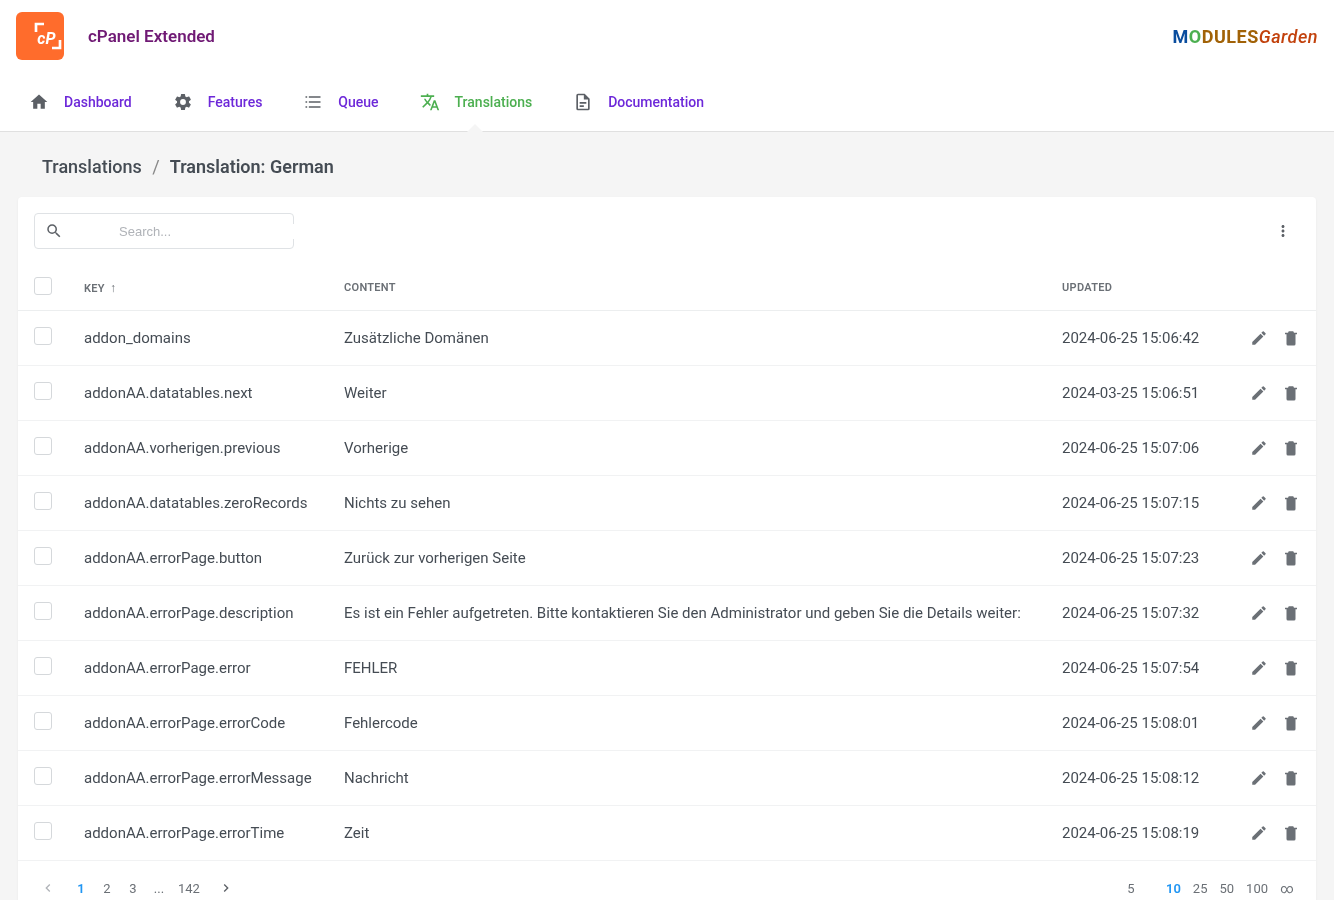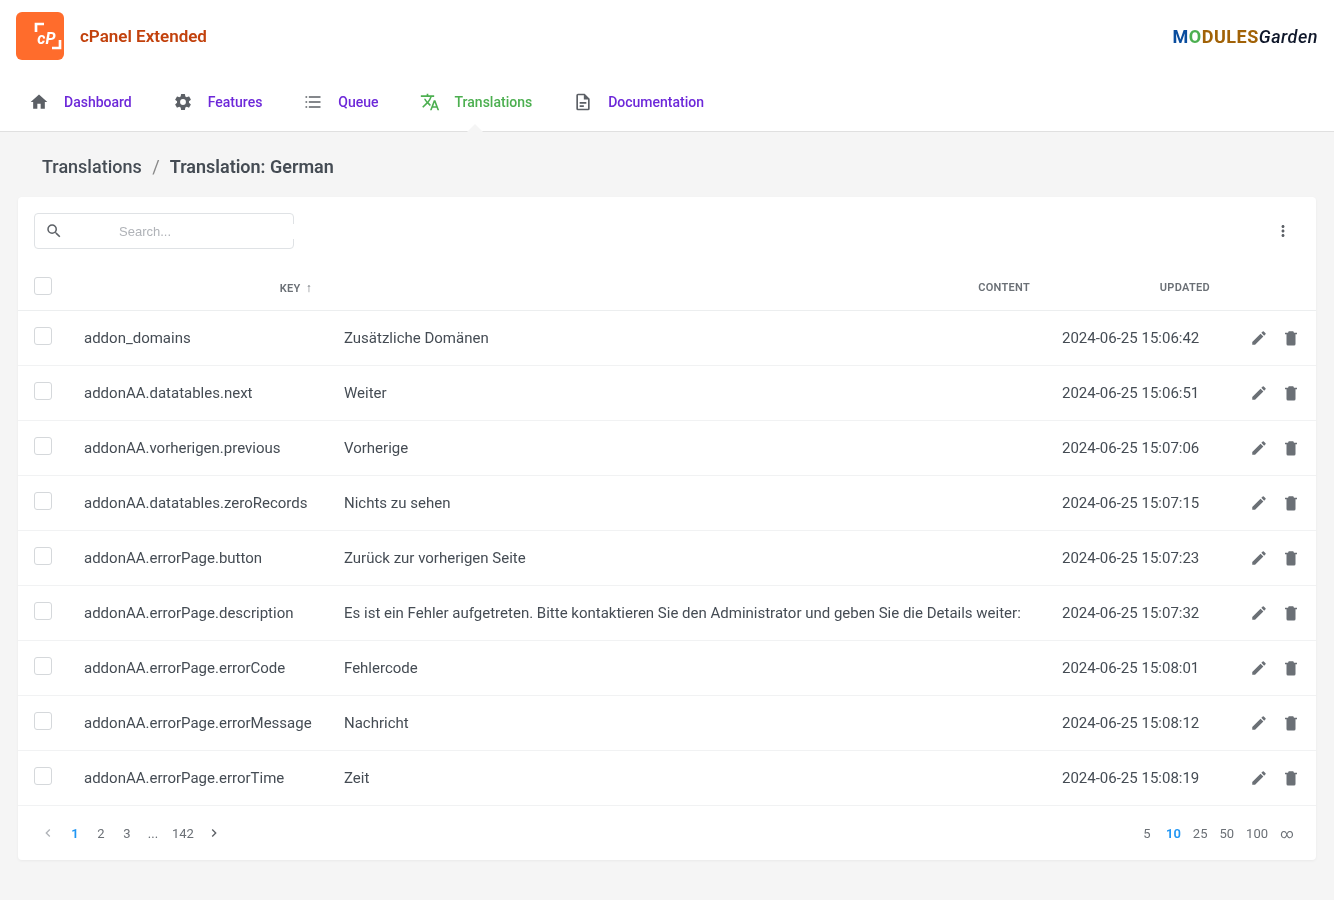--- a/index.html
+++ b/index.html
@@ -32,31 +32,32 @@
       background: #ff6c2c;
       border-radius: 6px;
       display: flex;
       align-items: center;
       justify-content: flex-end;
       color: #fff;
     }
     .app-title {
       font-size: 17px;
       font-weight: 600;
-      color: #c2410c;
+      color: #701a75;
+      margin-left: 8px;
     }
     .modules-garden {
       font-size: 18px;
       font-weight: 700;
       letter-spacing: 0.5px;
     }
     .mg-m { color: #0a4d9e; }
     .mg-o { color: #4caf50; }
     .mg-dules { color: #a16207; }
-    .mg-garden { color: #0f172a; font-style: italic; font-weight: 500;}
+    .mg-garden { color: #c2410c; font-style: italic; font-weight: 500;}
     .nav {
       display: flex;
       align-items: center;
       background: #fff;
       border-bottom: 1px solid #e0e0e0;
       padding: 0 8px;
     }
     .nav-item {
       display: flex;
       align-items: center;
@@ -144,21 +145,21 @@
     .kebab {
       cursor: pointer;
       color: #5c6066;
       padding: 4px 8px;
     }
     .table {
       width: 100%;
       border-collapse: collapse;
     }
     .table th {
-      text-align: right;
+      text-align: left;
       font-size: 11px;
       font-weight: 600;
       color: #6b7076;
       padding: 12px 16px;
       border-bottom: 1px solid #eceeef;
       text-transform: uppercase;
       letter-spacing: 0.3px;
     }
     .table td {
       padding: 16px 16px;
@@ -192,40 +193,42 @@
     }
     .footer {
       display: flex;
       align-items: center;
       justify-content: space-between;
       padding: 14px 16px;
     }
     .pagination, .page-sizes {
       display: flex;
       align-items: center;
+      gap: 6px;
       font-size: 13px;
       color: #6b7076;
     }
     .page-btn {
       min-width: 26px;
       height: 26px;
       display: inline-flex;
       align-items: center;
       justify-content: center;
       cursor: pointer;
       border-radius: 3px;
       padding: 0 6px;
     }
     .page-btn.active {
       color: #2196f3;
       font-weight: 600;
     }
     .page-sizes .page-btn.active {
       color: #2196f3;
       font-weight: 600;
+      margin-left: 16px;
     }
     .chev {
       color: #b0b3b8;
     }
     svg { display: block; }
   </style>
 </head>
 <body>
 
 <div class="header">
@@ -341,21 +344,21 @@
                   <path fill="currentColor" d="M6 7h12v13a2 2 0 0 1-2 2H8a2 2 0 0 1-2-2V7zm3-4h6l1 2h4v2H4V5h4l1-2z"></path>
                 </svg>
               </span>
             </div>
           </td>
         </tr>
         <tr>
           <td class="col-check"><span class="checkbox"></span></td>
           <td class="col-key"><span>addonAA.datatables.next</span></td>
           <td class="col-content"><span>Weiter</span></td>
-          <td class="col-updated"><span>2024-06-25 15:06:51</span></td>
+          <td class="col-updated"><span>2024-03-25 15:06:51</span></td>
           <td class="col-actions">
             <div class="row-actions">
               <span>
                 <svg width="18" height="18" viewBox="0 0 24 24">
                   <path fill="currentColor" d="M3 17.25V21h3.75L17.81 9.94l-3.75-3.75L3 17.25zM20.71 7.04a1 1 0 0 0 0-1.41l-2.34-2.34a1 1 0 0 0-1.41 0l-1.83 1.83 3.75 3.75 1.83-1.83z"></path>
                 </svg>
               </span>
               <span>
                 <svg width="18" height="18" viewBox="0 0 24 24">
                   <path fill="currentColor" d="M6 7h12v13a2 2 0 0 1-2 2H8a2 2 0 0 1-2-2V7zm3-4h6l1 2h4v2H4V5h4l1-2z"></path>
@@ -422,20 +425,40 @@
                 </svg>
               </span>
             </div>
           </td>
         </tr>
         <tr>
           <td class="col-check"><span class="checkbox"></span></td>
           <td class="col-key"><span>addonAA.errorPage.description</span></td>
           <td class="col-content"><span>Es ist ein Fehler aufgetreten. Bitte kontaktieren Sie den Administrator und geben Sie die Details weiter:</span></td>
           <td class="col-updated"><span>2024-06-25 15:07:32</span></td>
+          <td class="col-actions">
+            <div class="row-actions">
+              <span>
+                <svg width="18" height="18" viewBox="0 0 24 24">
+                  <path fill="currentColor" d="M3 17.25V21h3.75L17.81 9.94l-3.75-3.75L3 17.25zM20.71 7.04a1 1 0 0 0 0-1.41l-2.34-2.34a1 1 0 0 0-1.41 0l-1.83 1.83 3.75 3.75 1.83-1.83z"></path>
+                </svg>
+              </span>
+              <span>
+                <svg width="18" height="18" viewBox="0 0 24 24">
+                  <path fill="currentColor" d="M6 7h12v13a2 2 0 0 1-2 2H8a2 2 0 0 1-2-2V7zm3-4h6l1 2h4v2H4V5h4l1-2z"></path>
+                </svg>
+              </span>
+            </div>
+          </td>
+        </tr>
+        <tr>
+          <td class="col-check"><span class="checkbox"></span></td>
+          <td class="col-key"><span>addonAA.errorPage.error</span></td>
+          <td class="col-content"><span>FEHLER</span></td>
+          <td class="col-updated"><span>2024-06-25 15:07:54</span></td>
           <td class="col-actions">
             <div class="row-actions">
               <span>
                 <svg width="18" height="18" viewBox="0 0 24 24">
                   <path fill="currentColor" d="M3 17.25V21h3.75L17.81 9.94l-3.75-3.75L3 17.25zM20.71 7.04a1 1 0 0 0 0-1.41l-2.34-2.34a1 1 0 0 0-1.41 0l-1.83 1.83 3.75 3.75 1.83-1.83z"></path>
                 </svg>
               </span>
               <span>
                 <svg width="18" height="18" viewBox="0 0 24 24">
                   <path fill="currentColor" d="M6 7h12v13a2 2 0 0 1-2 2H8a2 2 0 0 1-2-2V7zm3-4h6l1 2h4v2H4V5h4l1-2z"></path>

